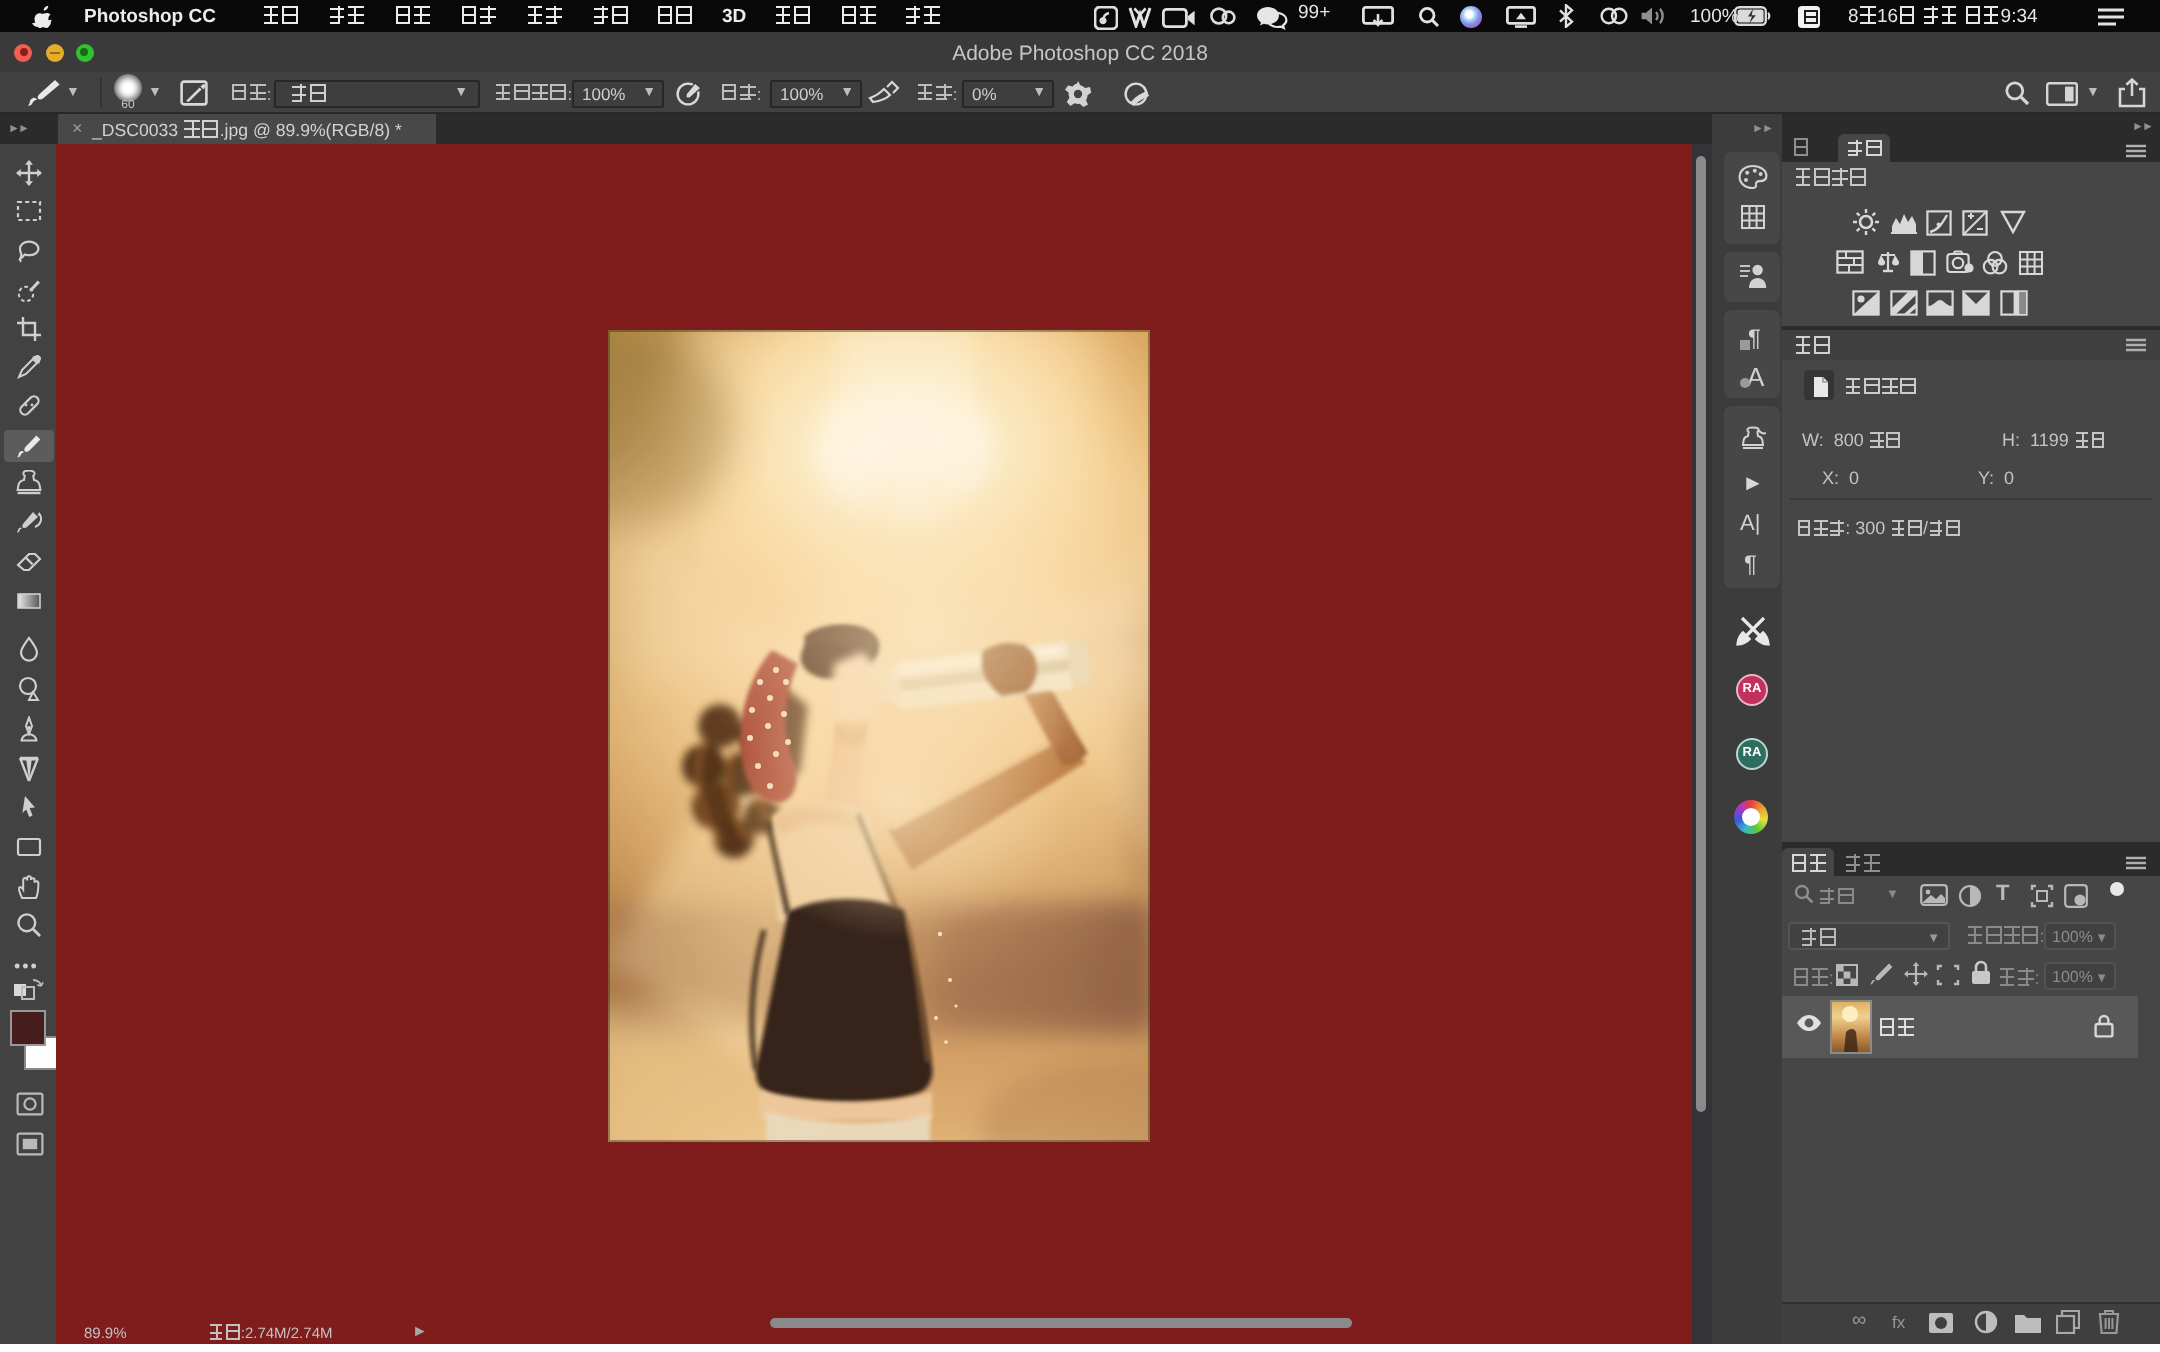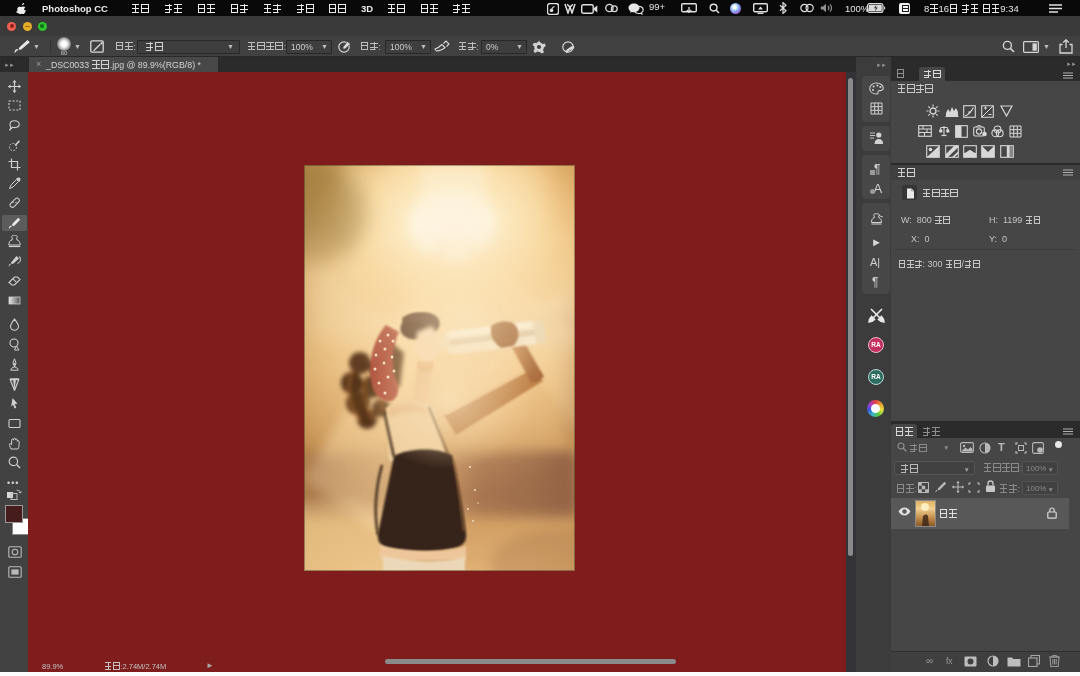--- a/index.html
+++ b/index.html
@@ -91,20 +91,21 @@
     </svg>
 </div>
 
 <div class="a" style="left:0;top:16px;width:1080px;height:20px;background:#3a3a3a">
   <div class="a" style="left:7px;top:5.5px;width:9px;height:9px;border-radius:50%;background:#f35f52"></div>
   <div class="a" style="left:22.5px;top:5.5px;width:9px;height:9px;border-radius:50%;background:#e6ad29"></div>
   <div class="a" style="left:37.5px;top:5.5px;width:9px;height:9px;border-radius:50%;background:#2fc32f"></div>
   <div class="a" style="left:9.5px;top:8px;width:4px;height:4px;border-radius:50%;background:#8c1f16"></div>
   <div class="a" style="left:24.5px;top:9.5px;width:5px;height:1.6px;background:#9a6b10"></div>
   <div class="a" style="left:40px;top:8px;width:4px;height:4px;border-radius:50%;background:#166916"></div>
+  <div class="a" style="left:0;top:4.5px;width:1080px;text-align:center;font-size:10.5px;color:#c6c6c6">Adobe Photoshop CC 2018</div>
 </div>
 
 <div class="a" style="left:0;top:36px;width:1080px;height:21px;background:#414141;border-bottom:1px solid #282828;box-sizing:border-box;color:#bdbdbd;font-size:8.5px">
   <svg class="a" style="left:13px;top:3px" width="18" height="15" viewBox="0 0 18 15">
       <path d="M14.5 1 L16.8 3.3 L8.5 10.2 C7.6 10.9 6.3 10.8 6 10.4 C5.6 9.9 5.9 8.9 6.5 8.2 Z" fill="#e8e8e8"></path>
       <path d="M5.6 10.9 C4.6 11 3.6 11.6 3.2 12.6 C2.7 13.7 1.6 13.9 0.9 13.8 C1.7 13.2 1.8 12.7 1.9 11.9 C2 10.8 3.2 9.8 4.5 9.9 Z" fill="#e8e8e8"></path>
     </svg>
   <span class="a" style="left:33px;top:6.5px;color:#bdbdbd;font-size:7px">▼</span>
   <div class="a" style="left:50px;top:3px;width:1px;height:15px;background:#333"></div>
   <div class="a" style="left:57px;top:1px;width:14px;height:14px;border-radius:50%;background:radial-gradient(circle,#ffffff 0 20%,#e0e0e0 40%,#8a8a8a 65%,rgba(65,65,65,0) 82%)"></div>
@@ -620,21 +621,21 @@
     </svg>
 
   <div class="a" style="left:11px;top:128px;width:15px;height:15px;background:#353535;border-radius:2px"></div>
   <svg class="a" style="left:14.5px;top:130.5px" width="9" height="11" viewBox="0 0 9 11">
       <path d="M1 0.5 H5.5 L8 3 V10.5 H1 Z" fill="#e8e8e8"></path>
       <path d="M5.5 0.5 L5.5 3 H8" fill="none" stroke="#9a9a9a" stroke-width="0.8"></path>
     </svg>
   <span class="a row" style="left:31px;top:131.5px;color:#cccccc"><b class="k"></b><b class="k2"></b><b class="k"></b><b class="k2"></b></span>
 
   <span class="a row sm" style="left:10px;top:158px">W:&nbsp; 800 <b class="k"></b><b class="k2"></b></span>
-  <span class="a row sm" style="left:98px;top:158px">H:&nbsp; 1199 <b class="k"></b><b class="k2"></b></span>
+  <span class="a row sm" style="left:110px;top:158px">H:&nbsp; 1199 <b class="k"></b><b class="k2"></b></span>
   <span class="a row sm" style="left:20px;top:177px">X:&nbsp; 0</span>
   <span class="a row sm" style="left:98px;top:177px">Y:&nbsp; 0</span>
   <div class="a" style="left:4px;top:192px;width:181px;height:1px;background:#3a3a3a"></div>
   <span class="a row sm" style="left:7px;top:202px"><b class="k2"></b><b class="k"></b><b class="k3"></b>: 300 <b class="k"></b><b class="k2"></b>/<b class="k3"></b><b class="k2"></b></span>
 
   <div class="a" style="left:0;top:364px;width:189px;height:17px;background:#2b2b2b"></div>
   <div class="a" style="left:0;top:367px;width:26px;height:14px;background:#464646;border-radius:3px 3px 0 0"></div>
   <span class="a row" style="left:4px;top:370px;color:#d8d8d8"><b class="k2"></b><b class="k"></b></span>
   <span class="a row" style="left:31px;top:370px;color:#8f8f8f"><b class="k3"></b><b class="k"></b></span>
   <svg class="a" style="left:172px;top:371px" width="10" height="7" viewBox="0 0 10 7">

